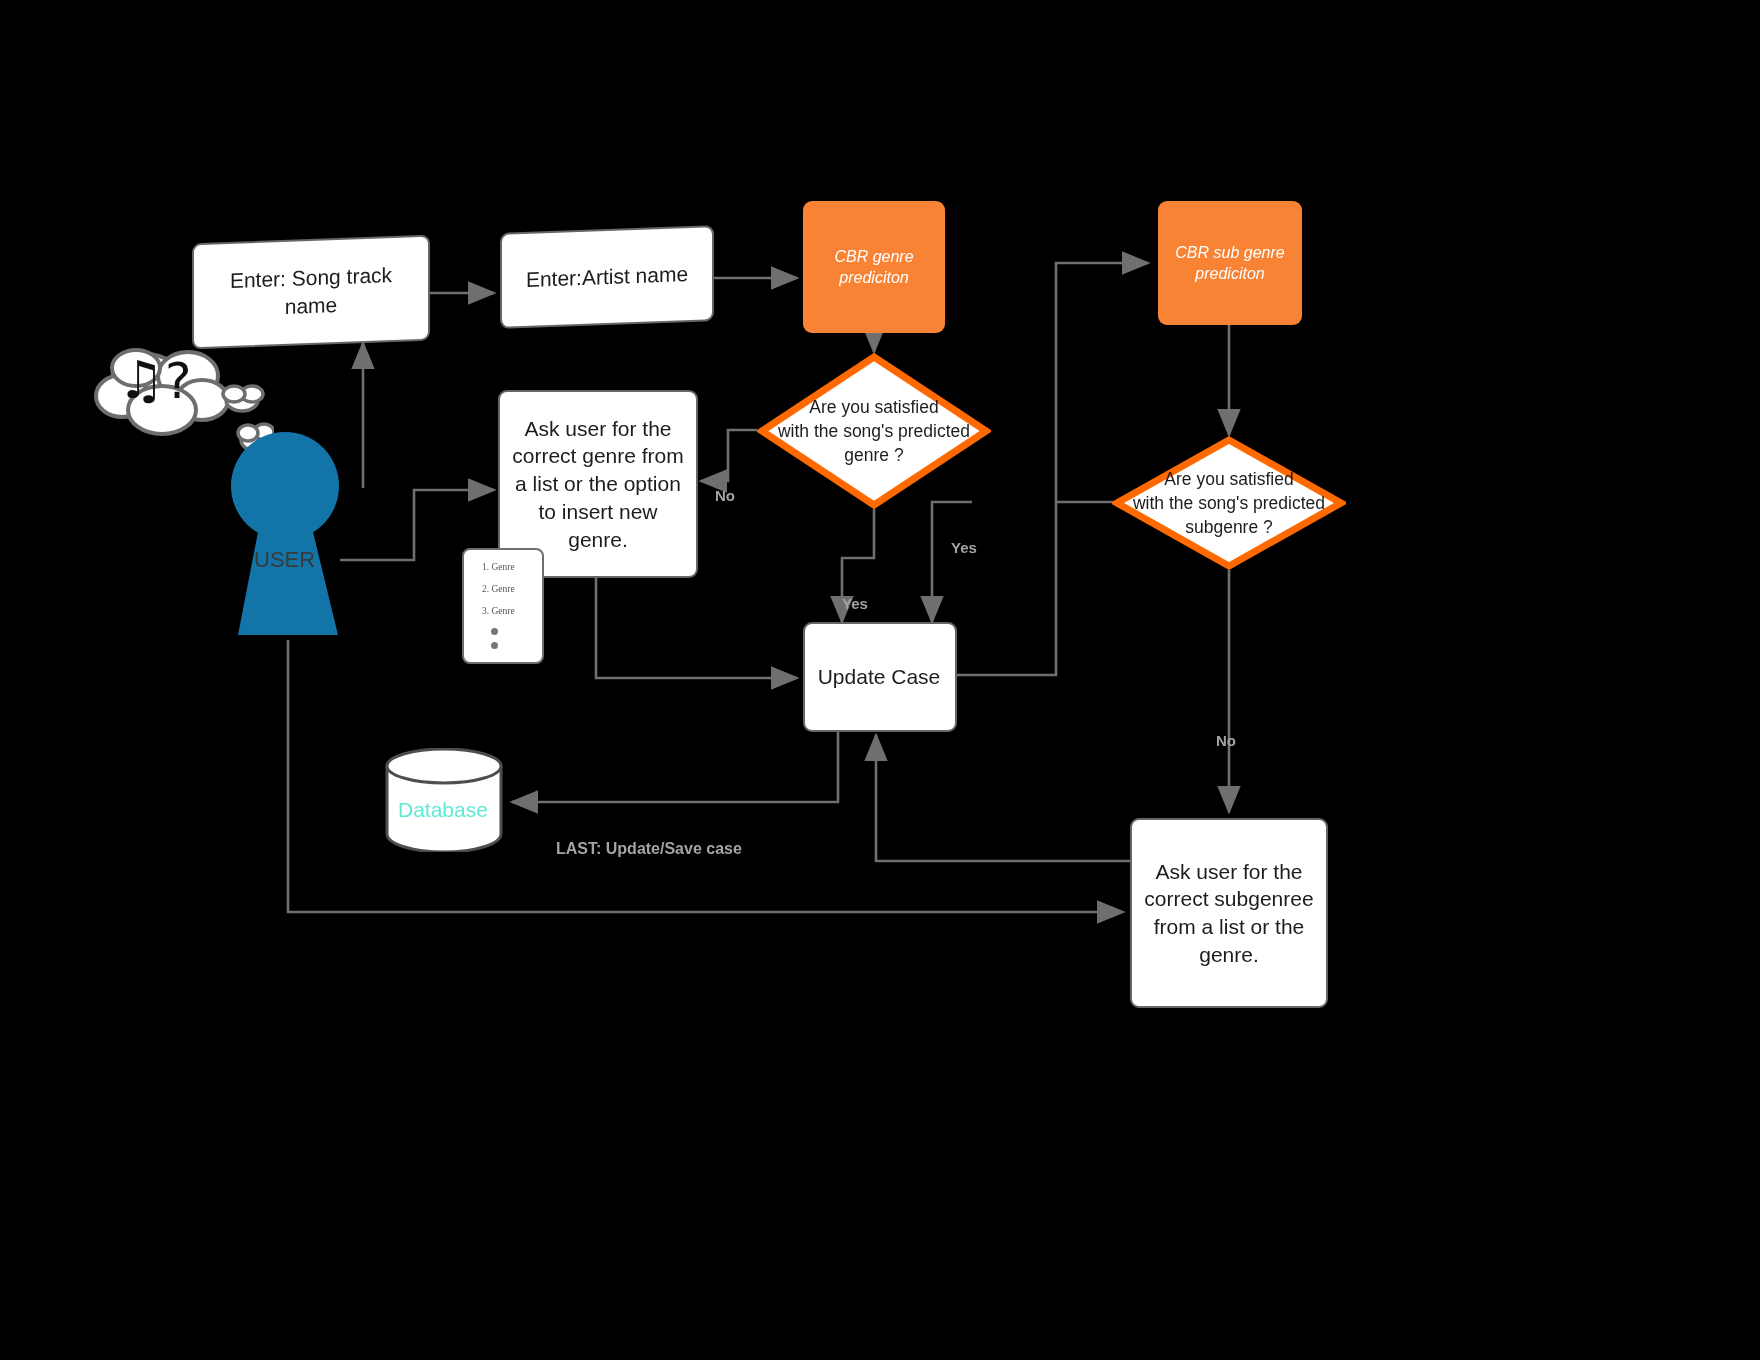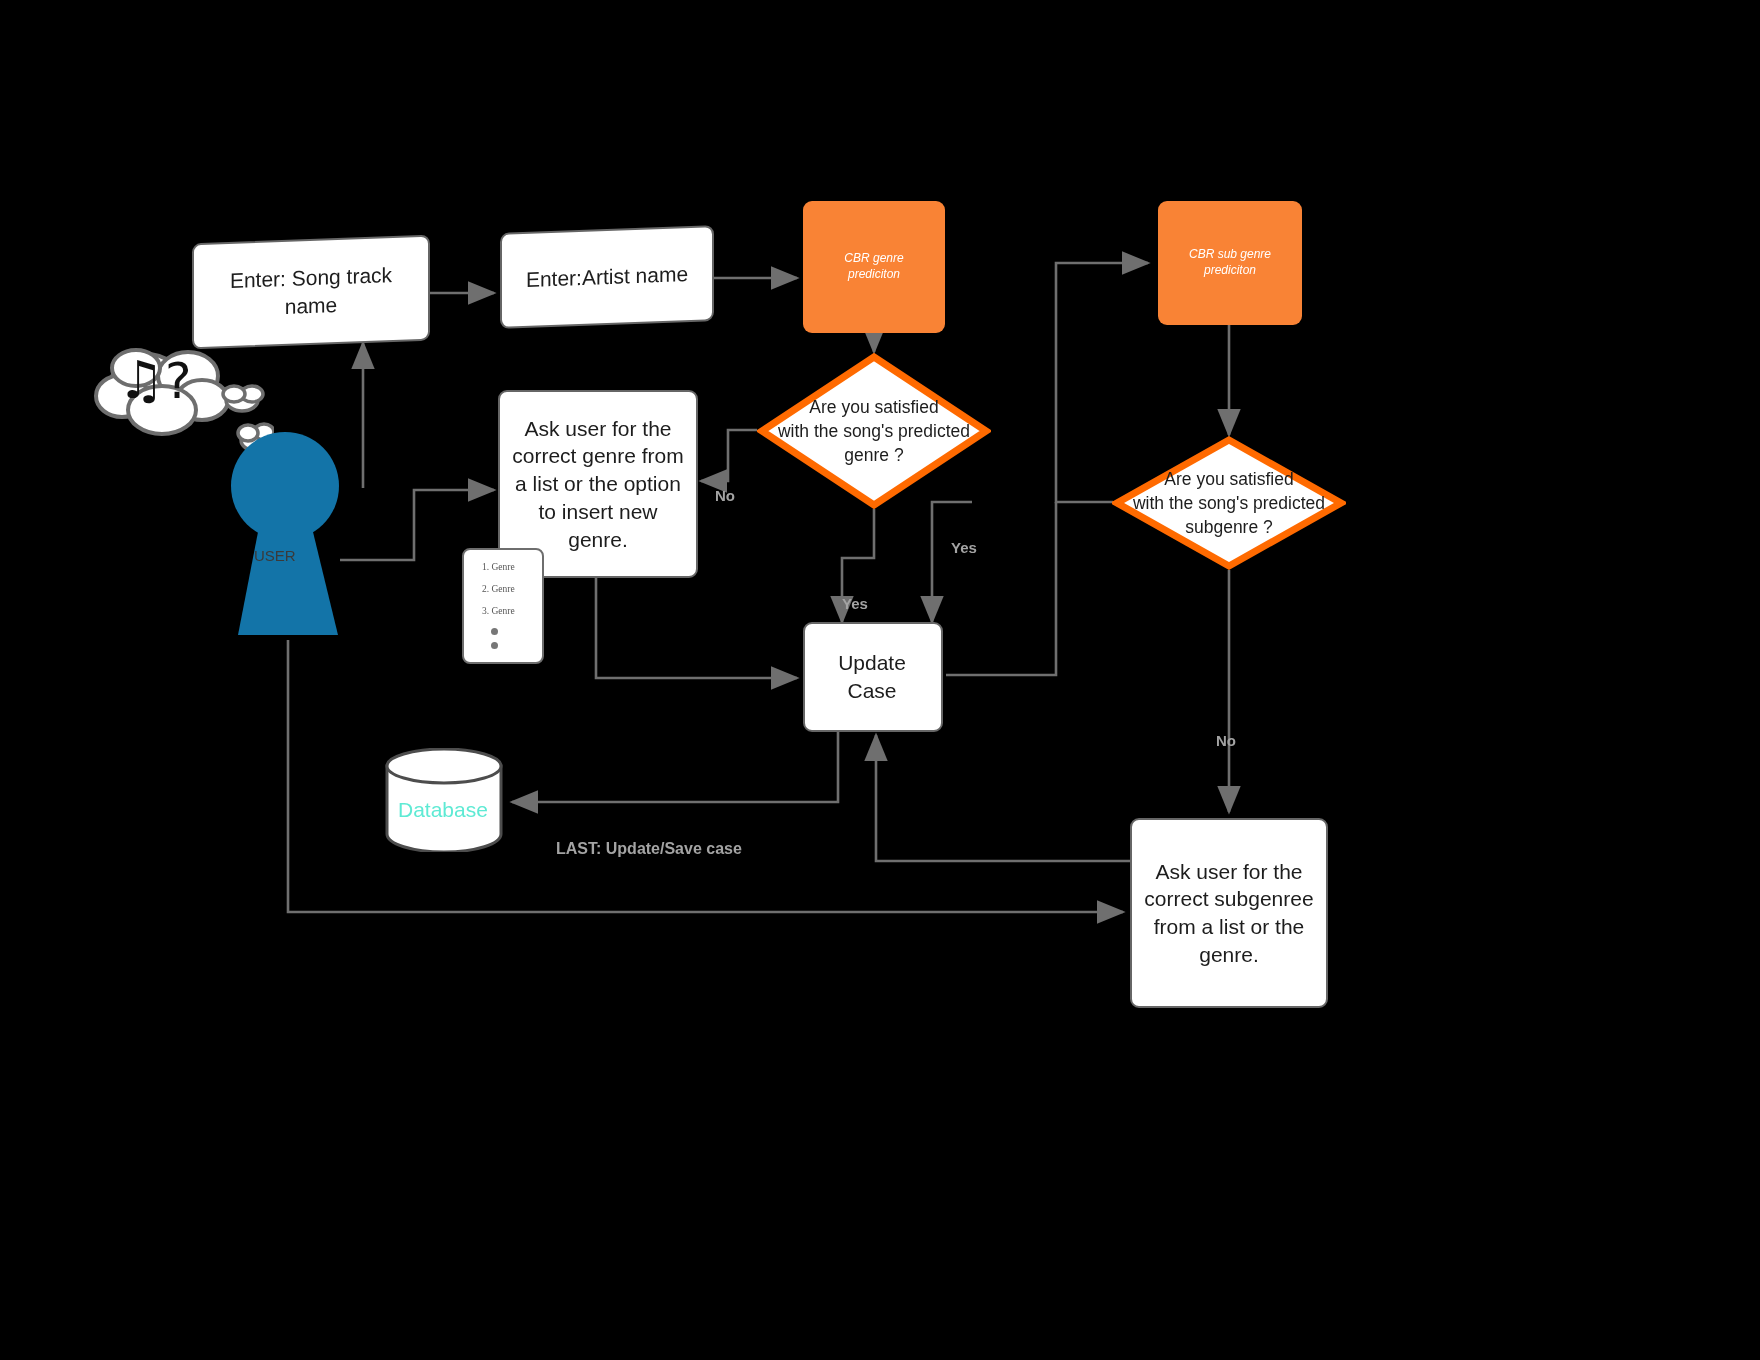--- a/index.html
+++ b/index.html
@@ -11,39 +11,39 @@
   .node{position:absolute;box-sizing:border-box;display:flex;
         align-items:center;justify-content:center;text-align:center;}
 
   .proc{background:#ffffff;border:2px solid #666666;border-radius:9px;
         color:#1d1d1d;font-size:21px;line-height:1.32;padding:6px 10px;}
 
   .skew1{transform:skewY(-2.1deg);}
   .skew2{transform:skewY(-2.1deg);}
 
   .cbr{background:#F98335;border-radius:9px;color:#ffffff;
-       font-style:italic;font-size:12px;line-height:1.32;}
+       font-style:italic;font-size:16px;line-height:1.32;}
 
   .diamond-wrap{position:absolute;}
   .diamond-wrap .dlabel{position:absolute;left:0;top:0;width:100%;height:100%;
        display:flex;align-items:center;justify-content:center;text-align:center;
        color:#1d1d1d;font-size:17.5px;line-height:1.38;pointer-events:none;}
 
   .edgelbl{position:absolute;color:#a3a3a3;font-weight:bold;font-size:15px;
            white-space:nowrap;margin-top:47px;}
   .edgelbl.big{font-size:16px;}
 
   .listicon{position:absolute;background:#ffffff;border:2px solid #6e6e6e;
             border-radius:8px;box-sizing:border-box;padding:12px 0 0 16px;}
   .listicon .li{color:#555;font-size:9.5px;font-family:"Liberation Serif","DejaVu Serif",serif;
                 margin-bottom:12px;}
   .listicon .dot{width:7px;height:7px;border-radius:50%;background:#777;margin:0 0 7px 9px;}
 
   .dbtext{position:absolute;color:#5eead4;font-size:21px;}
-  .usertext{position:absolute;color:#3a3a3a;font-size:15px;}
+  .usertext{position:absolute;color:#3a3a3a;font-size:22px;}
   .bubbletext{position:absolute;color:#111;font-size:52px;line-height:1;
               font-family:"DejaVu Sans",sans-serif;}
 </style>
 </head>
 <body>
 
 <div id="stage">
 
   <svg id="wires" viewBox="0 0 1760 1360">
     <defs>
@@ -149,21 +149,21 @@
   </div>
 
   <div class="listicon" style="left:462px;top:548px;width:82px;height:116px;padding-left:18px;">
     <div class="li">1. Genre</div>
     <div class="li">2. Genre</div>
     <div class="li">3. Genre</div>
     <div class="dot"></div>
     <div class="dot"></div>
   </div>
 
-  <div class="node proc" style="left:803px;top:622px;width:140px;height:110px;padding-left:8px;">
+  <div class="node proc" style="left:803px;top:622px;width:154px;height:110px;padding-left:8px;">
     <span>Update Case</span>
   </div>
 
   <svg style="position:absolute;left:384px;top:748px;width:120px;height:104px;" viewBox="0 0 120 104">
     <path d="M3,18 L3,86 A57,18 0 0 0 117,86 L117,18 Z" fill="#ffffff" stroke="#4d4d4d" stroke-width="3"></path>
     <ellipse cx="60" cy="18" rx="57" ry="17" fill="#ffffff" stroke="#4d4d4d" stroke-width="3"></ellipse>
   </svg>
   <div class="dbtext" style="left:398px;top:798px;">Database</div>
 
   <div class="node cbr" style="left:1158px;top:201px;width:144px;height:124px;flex-direction:column;">

